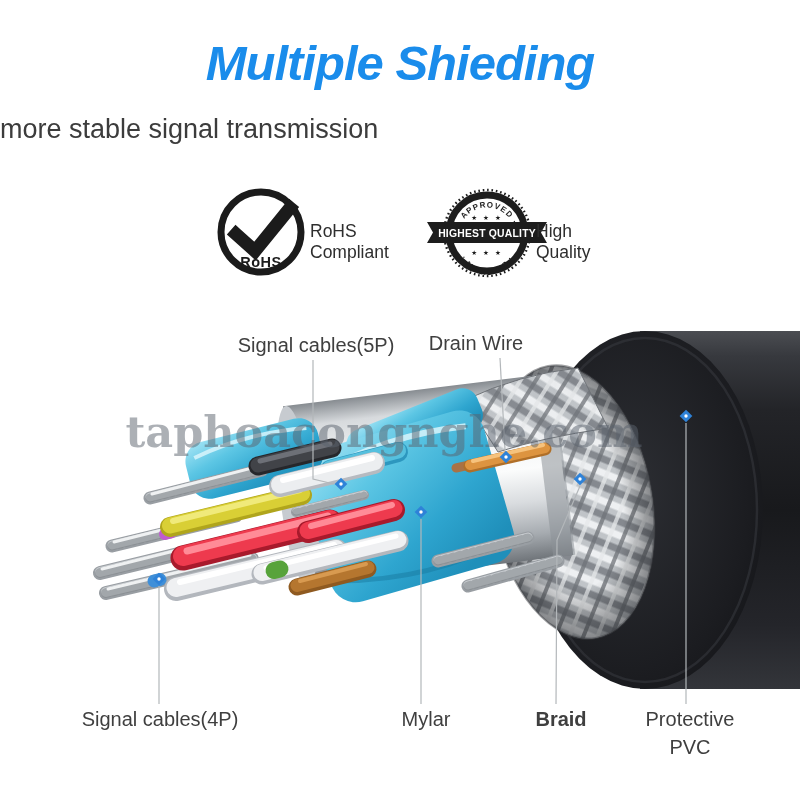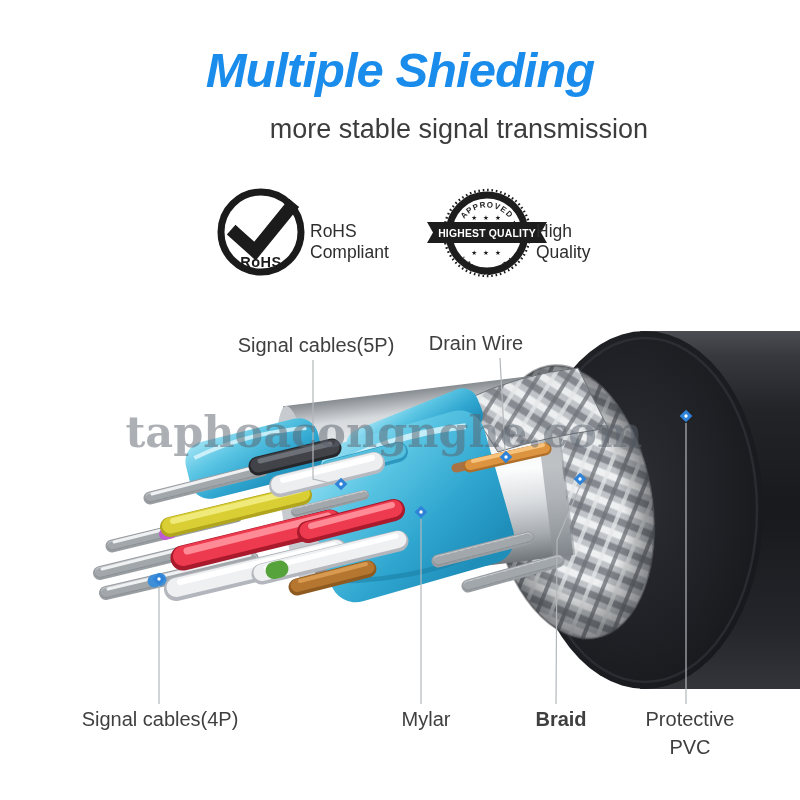--- a/index.html
+++ b/index.html
@@ -1,21 +1,21 @@
 <!DOCTYPE html>
 <html><head>
 <meta charset="utf-8">
 <style>
   html,body{margin:0;padding:0;background:#fff;}
   .stage{position:relative;width:800px;height:800px;background:#ffffff;overflow:hidden;
          font-family:"Liberation Sans",sans-serif;}
-  .title{position:absolute;top:42px;left:0;width:800px;text-align:center;
+  .title{position:absolute;top:35px;left:0;width:800px;text-align:center;
          font-size:49px;font-weight:700;font-style:italic;letter-spacing:-1px;
          color:#1a8ceb;}
-  .subtitle{position:absolute;top:114px;left:0;width:648px;text-align:right;
+  .subtitle{position:absolute;top:114px;left:0;width:648px;text-align:left;
          font-size:27px;font-weight:400;color:#3c3c3c;letter-spacing:0;}
   svg text{font-family:"Liberation Sans",sans-serif;}
   .lbl{font-size:20px;fill:#3f3f3f;}
   .lblB{font-weight:700;}
   .certTxt{font-size:17.5px;fill:#2e2e2e;}
   .stampArc{font-size:8px;font-weight:700;fill:#1d1d1d;letter-spacing:1px;}
   .stampBanner{font-size:10.4px;font-weight:700;fill:#ffffff;letter-spacing:.2px;}
   .stars{font-family:"DejaVu Sans",sans-serif;font-size:6.5px;fill:#1d1d1d;letter-spacing:2px;}
   .rohsTxt{font-size:14.5px;font-weight:700;fill:#1b1b1b;letter-spacing:.5px;}
   .wm{font-family:"DejaVu Serif",serif;font-size:43px;font-weight:700;fill:#5b636e;opacity:.5;}

